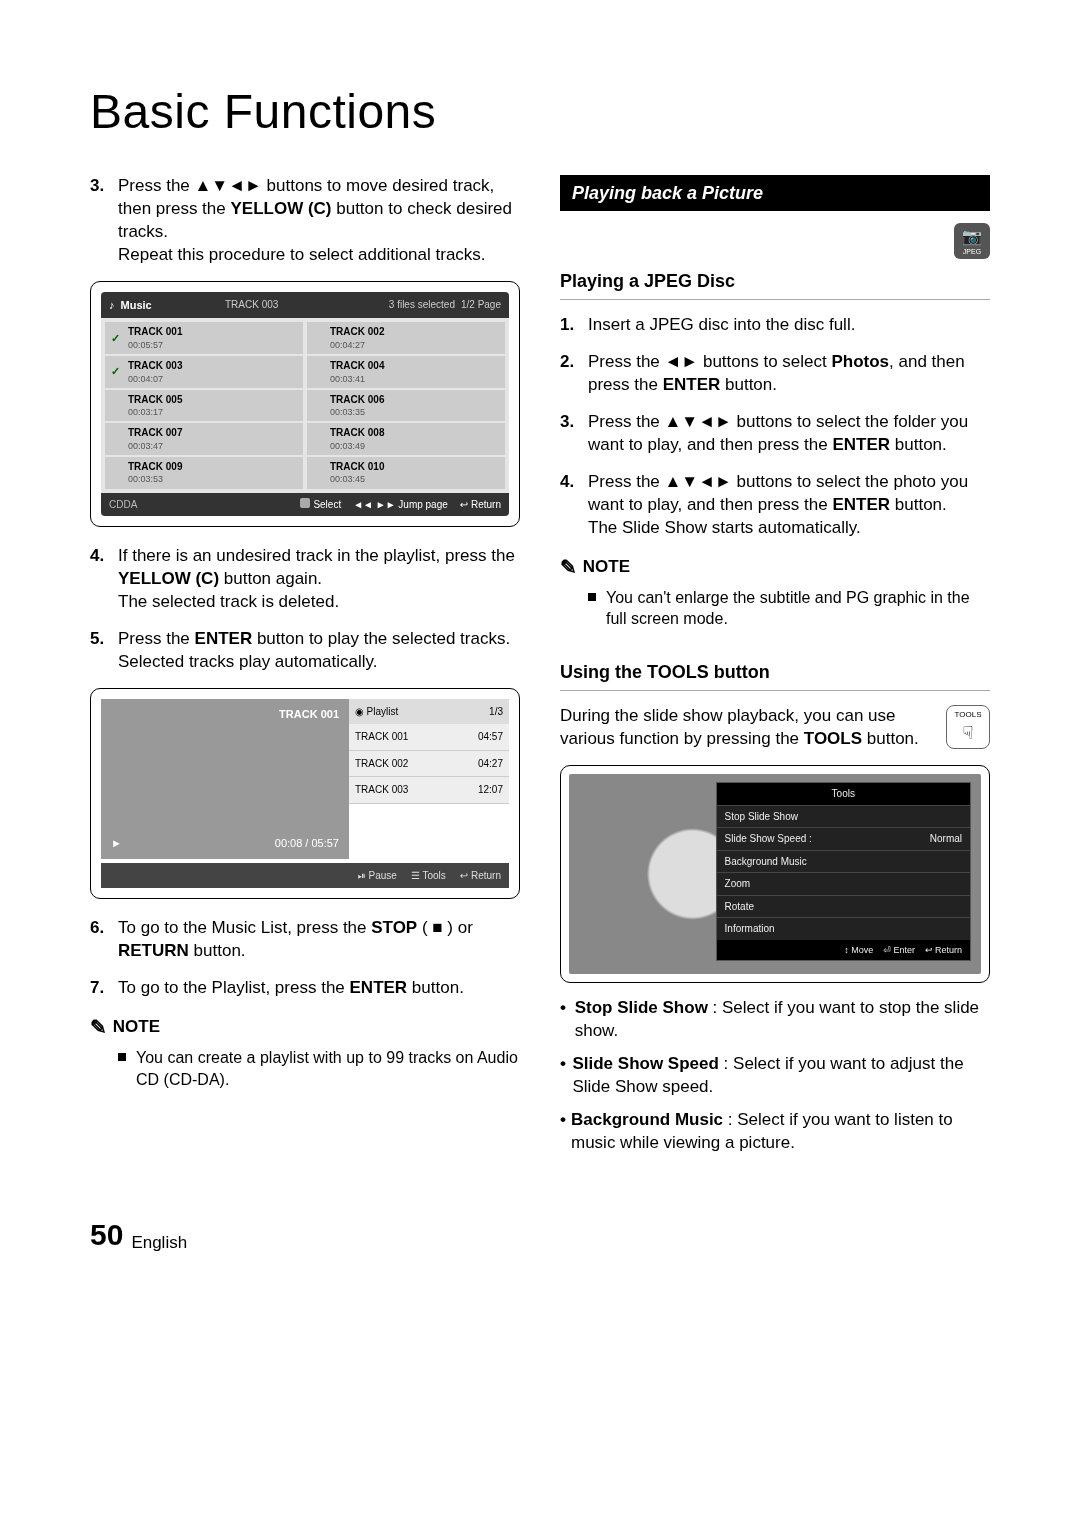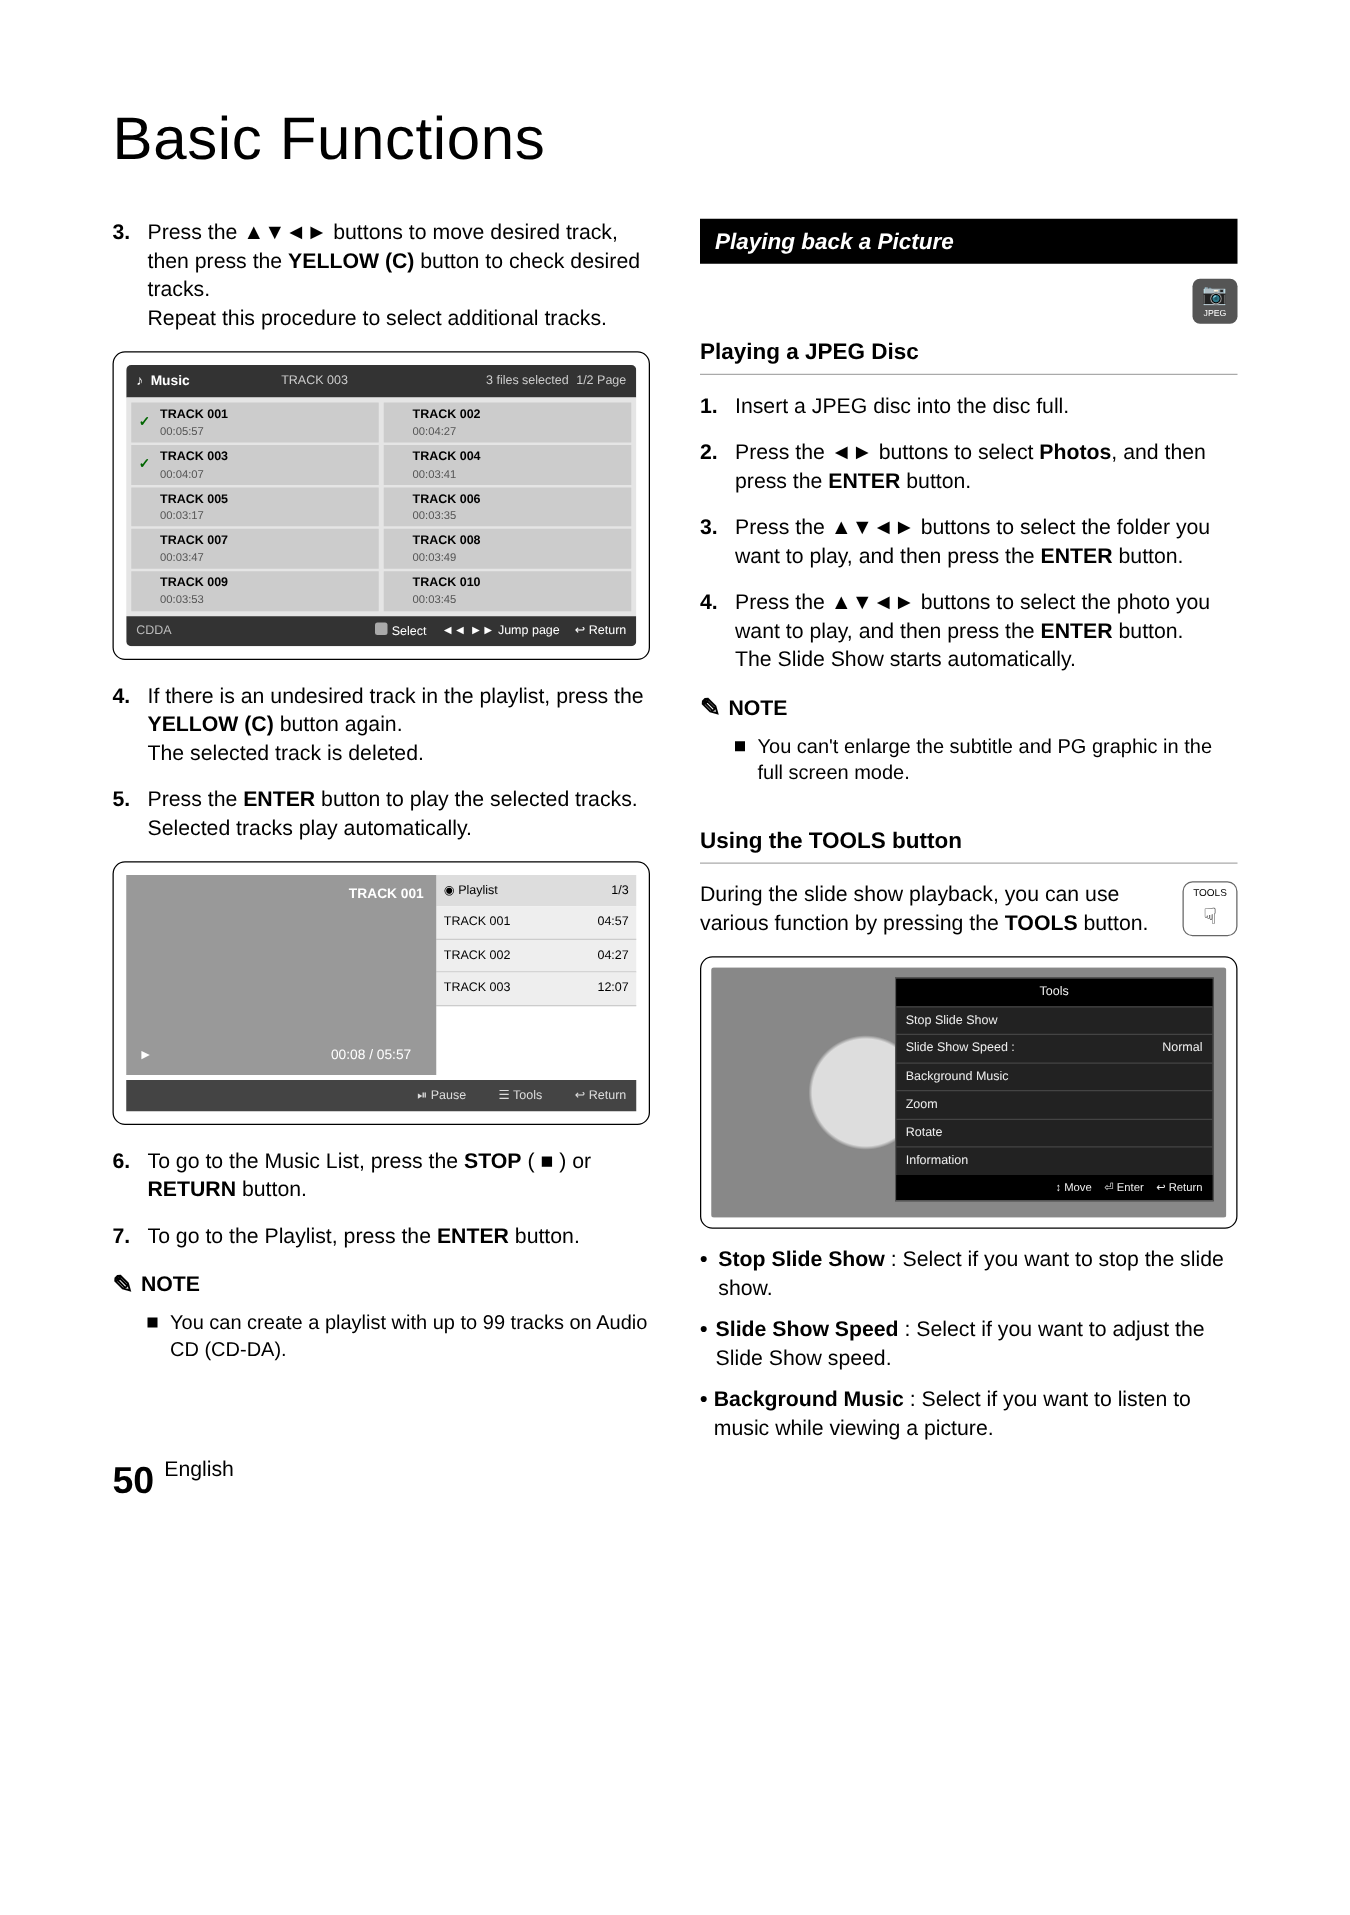--- a/index.html
+++ b/index.html
@@ -50,44 +50,44 @@
   .track .info .d { font-size:9px; color:#555; }
   .ss-footer { background:#333; color:#fff; padding:5px 8px; display:flex; gap:12px; align-items:center; font-size:10px; }
   .ss-footer .lbl { color:#bbb; }
   .ss-footer .yellow { width:10px; height:10px; background:#aaa; display:inline-block; border-radius:2px; margin-right:3px; }
   .ss-footer .spacer { flex:1; }
 
   .playback { font-size:11px; }
   .playback .top { display:flex; }
   .playback .preview { flex:1; background:#999; height:160px; position:relative; color:#fff; }
   .playback .preview .tname { position:absolute; top:8px; right:10px; font-weight:bold; }
-  .playback .preview .time { position:absolute; bottom:8px; right:20px; }
+  .playback .preview .time { position:absolute; bottom:8px; right:10px; }
   .playback .preview .play { position:absolute; bottom:8px; left:10px; }
   .playback .side { width:160px; }
   .playback .side .hdr { background:#ddd; padding:6px; display:flex; justify-content:space-between; font-size:10px; }
   .playback .side .row { border-bottom:1px solid #ccc; padding:6px; display:flex; justify-content:space-between; font-size:10px; background:#eee; }
-  .playback .bottom { background:#444; color:#ddd; padding:6px 8px; display:flex; justify-content:flex-end; gap:26px; font-size:10px; margin-top:4px; }
+  .playback .bottom { background:#444; color:#ddd; padding:6px 8px; display:flex; justify-content:flex-end; gap:14px; font-size:10px; margin-top:4px; }
 
   .section-bar { background:#000; color:#fff; font-weight:bold; font-style:italic; padding:6px 12px; margin-bottom:8px; font-size:18px; }
   .jpeg-badge { float:right; width:36px; height:36px; background:#555; border-radius:6px; display:flex; flex-direction:column; align-items:center; justify-content:center; color:#fff; font-size:7px; margin-bottom:10px; margin-top:4px;}
   .jpeg-badge .ico { font-size:16px; }
   .h2 { font-size:18px; font-weight:bold; margin:10px 0 14px 0; clear:both;}
   .h2.under { border-bottom:1px solid #aaa; padding-bottom:6px;}
   .tool-badge { float:right; width:44px; height:44px; border:1px solid #666; border-radius:8px; display:flex; flex-direction:column; align-items:center; justify-content:center; font-size:8px; margin-left:10px;}
   .tool-badge .hand { font-size:18px; }
   .tools-img { border:1px solid #000; border-radius:10px; padding:8px; margin:14px 0; }
   .tools-img .pic { height:200px; background:#666 radial-gradient(circle at 30% 50%, #ddd 0 14%, #888 15% 100%); position:relative; border-radius:2px;}
   .tools-panel { position:absolute; right:10px; top:8px; width:62%; background:#222; color:#eee; font-size:10px; border:1px solid #555;}
   .tools-panel .tp-title { background:#000; text-align:center; padding:4px; }
   .tools-panel .tp-row { padding:4px 8px; display:flex; justify-content:space-between; border-top:1px solid #444;}
   .tools-panel .tp-foot { background:#000; padding:4px 8px; display:flex; justify-content:flex-end; gap:10px; font-size:9px;}
   .bullets { margin-top:6px;}
   .bullets li { list-style:none; display:flex; margin-bottom:10px;}
   .bullets li::before { content:"•"; font-weight:bold; width:16px;}
-  .page-foot { display:flex; align-items:flex-start; gap:8px;}
+  .page-foot { margin-top:50px; display:flex; align-items:flex-end; gap:8px;}
   .page-foot .num { font-size:30px; font-weight:bold;}
 </style>
 </head>
 <body>
 
 <h1 class="page-title">Basic Functions</h1>
 
 <div class="columns">
 
   <div class="col">

